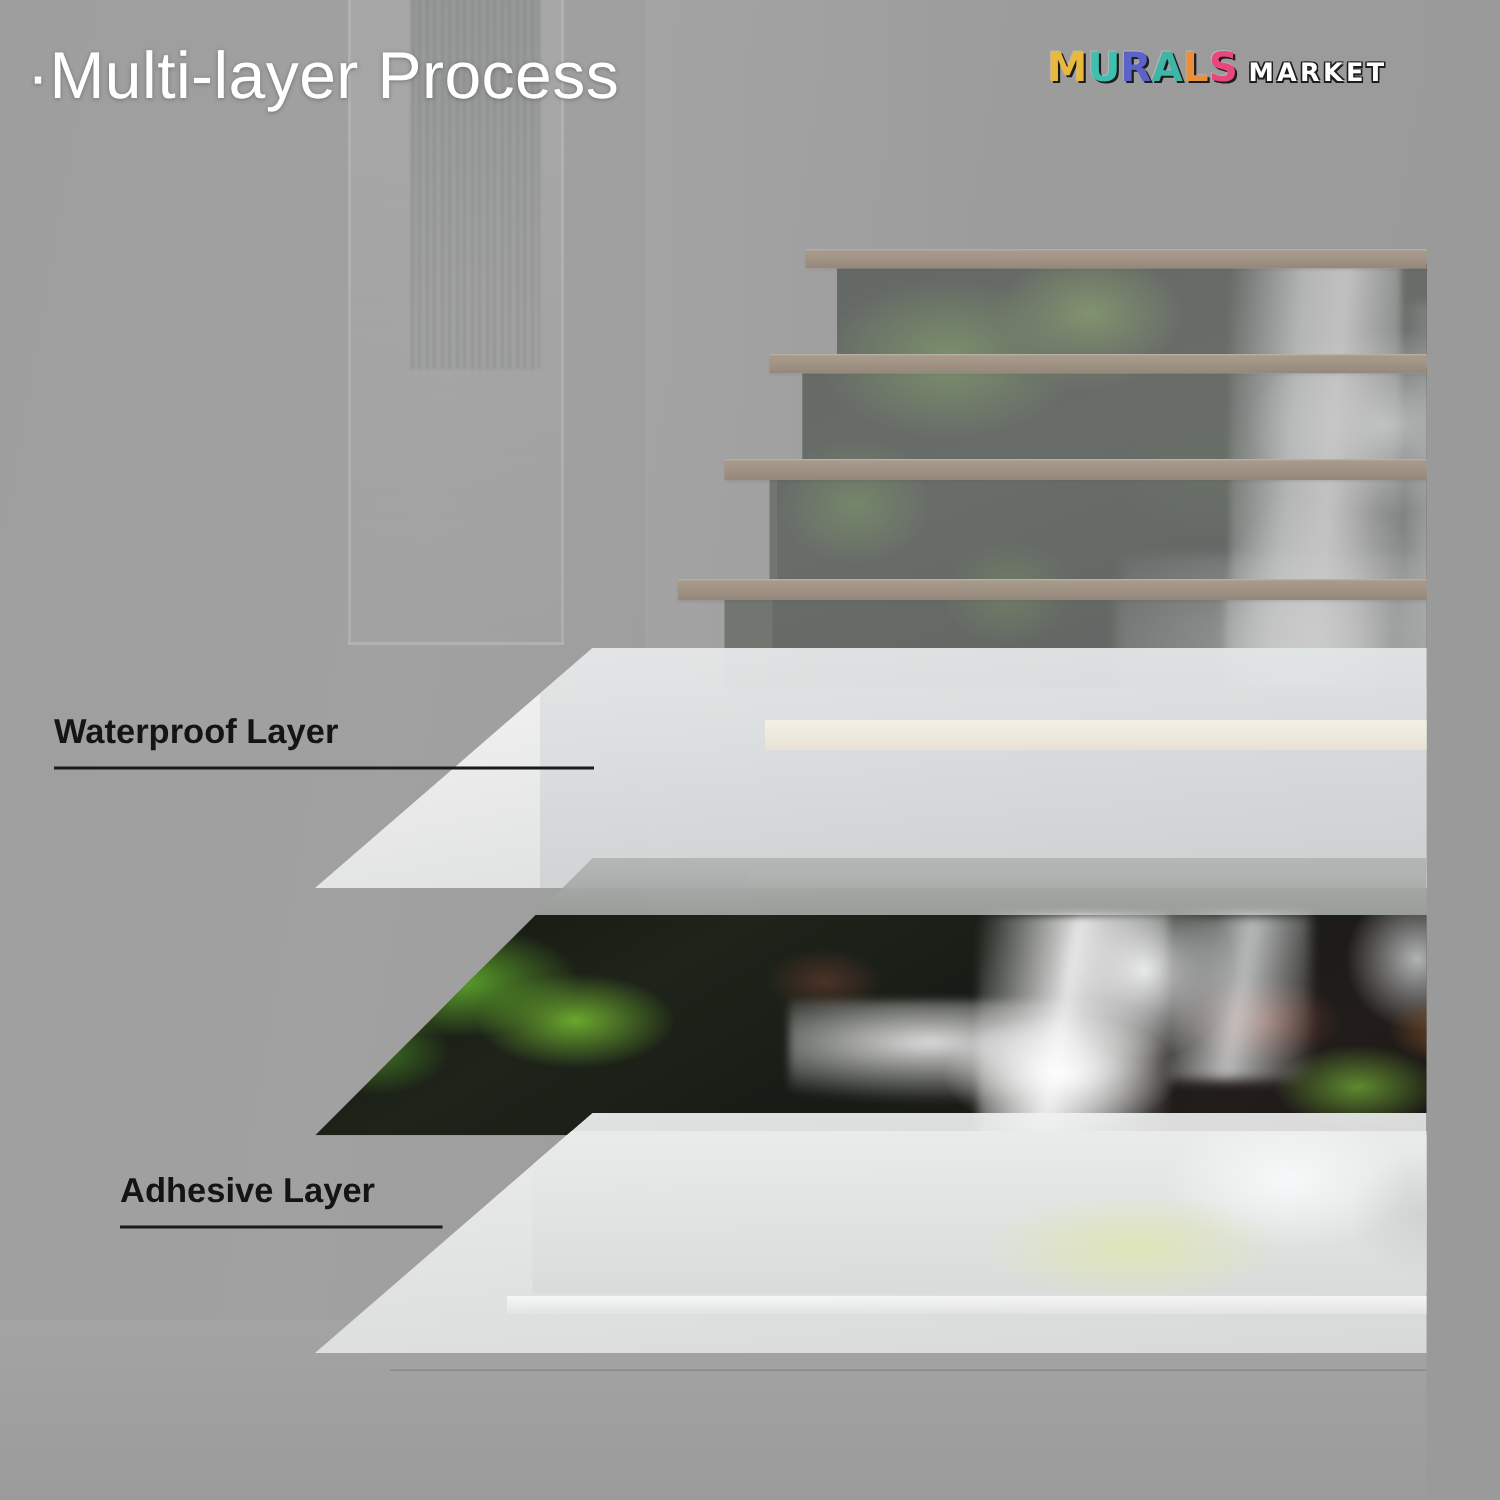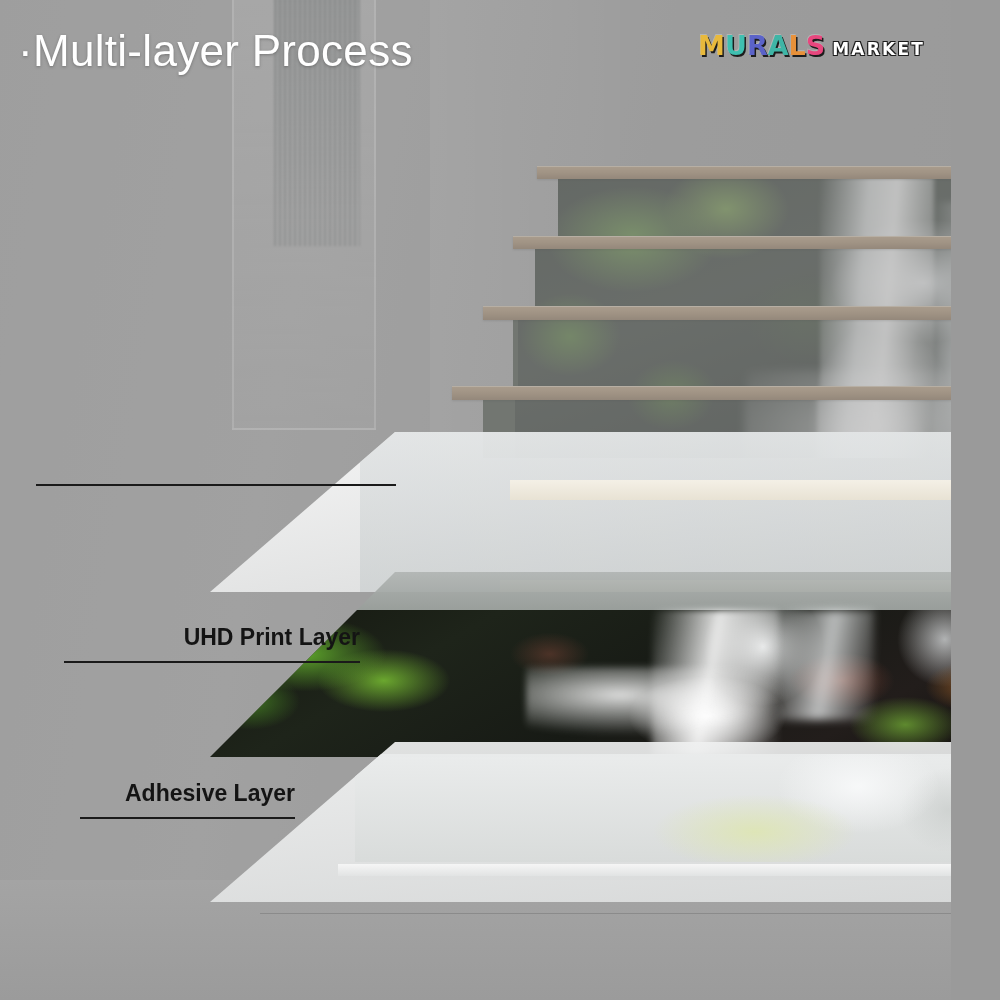--- a/index.html
+++ b/index.html
@@ -1,21 +1,21 @@
 <!DOCTYPE html>
 <html><head>
 <meta charset="utf-8">
 <style>
   html,body{margin:0;padding:0;}
   body{
     width:1000px;height:1000px;overflow:hidden;position:relative;
     background:#9a9a9a;
     font-family:"Liberation Sans", sans-serif;
   }
-  .stage{position:absolute;inset:0;width:951px;height:1000px;overflow:hidden;text-align:right;}
+  .stage{position:absolute;inset:0;width:951px;height:1000px;overflow:hidden;}
 
   
   .wall{
     position:absolute;left:0;top:0;width:1000px;height:880px;
     background:linear-gradient(100deg,#a3a3a3 0%,#a8a8a8 30%,#9e9e9e 62%,#9a9a9a 100%);
   }
   .wall-sheen{
     position:absolute;left:430px;top:0;width:190px;height:880px;
     background:linear-gradient(90deg,rgba(255,255,255,.10),rgba(255,255,255,.02));
   }
@@ -300,26 +300,23 @@
     <div class="uhd-fall-b"></div>
     <div class="uhd-fall-c"></div>
   </div>
 
   <div class="slab slab-adhesive">
     <div class="adh-inner"></div>
     <div class="adh-edge"></div>
   </div>
 
   <div class="lbl lbl-waterproof">
+    <div class="lbl-text">Waterproof Layer</div>
     <div class="lbl-rule"></div>
   </div>
 
-  <div class="lbl lbl-uhd">
-    <div class="lbl-text">UHD Print Layer</div>
-    <div class="lbl-rule"></div>
-  </div>
 
   <div class="lbl lbl-adhesive">
     <div class="lbl-text">Adhesive Layer</div>
     <div class="lbl-rule"></div>
   </div>
 
 </div>
 
 </body></html>

